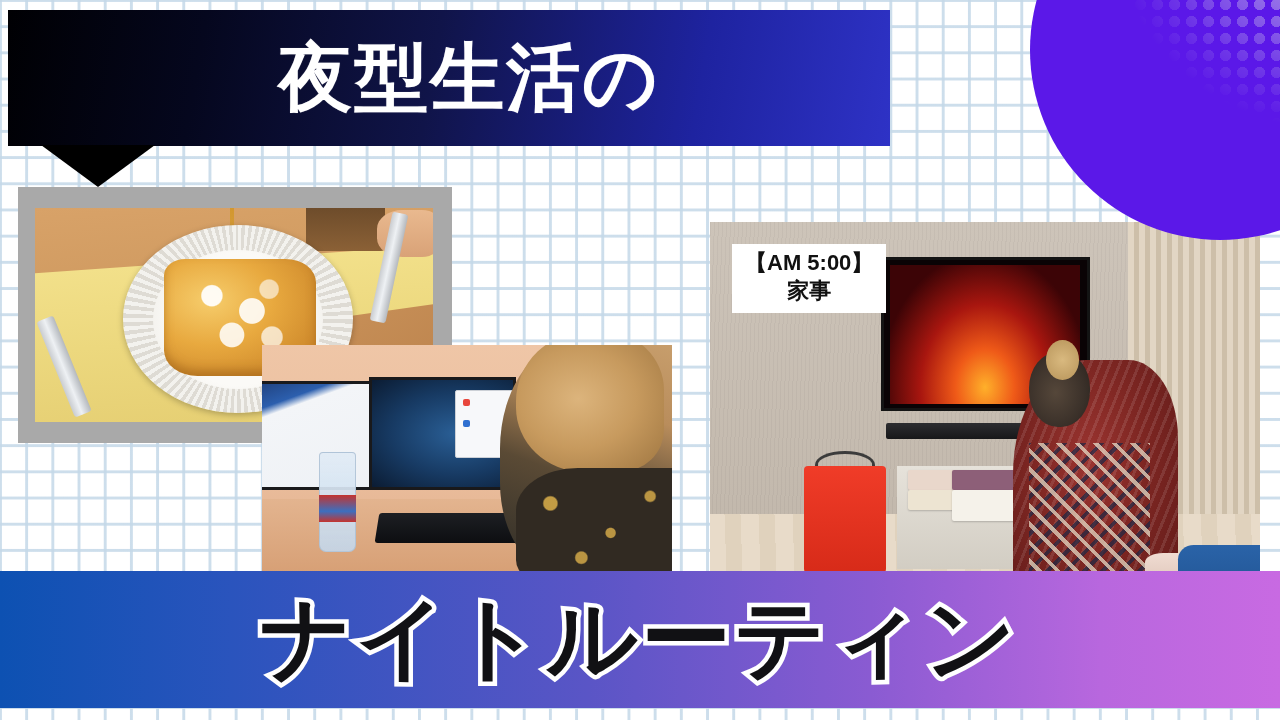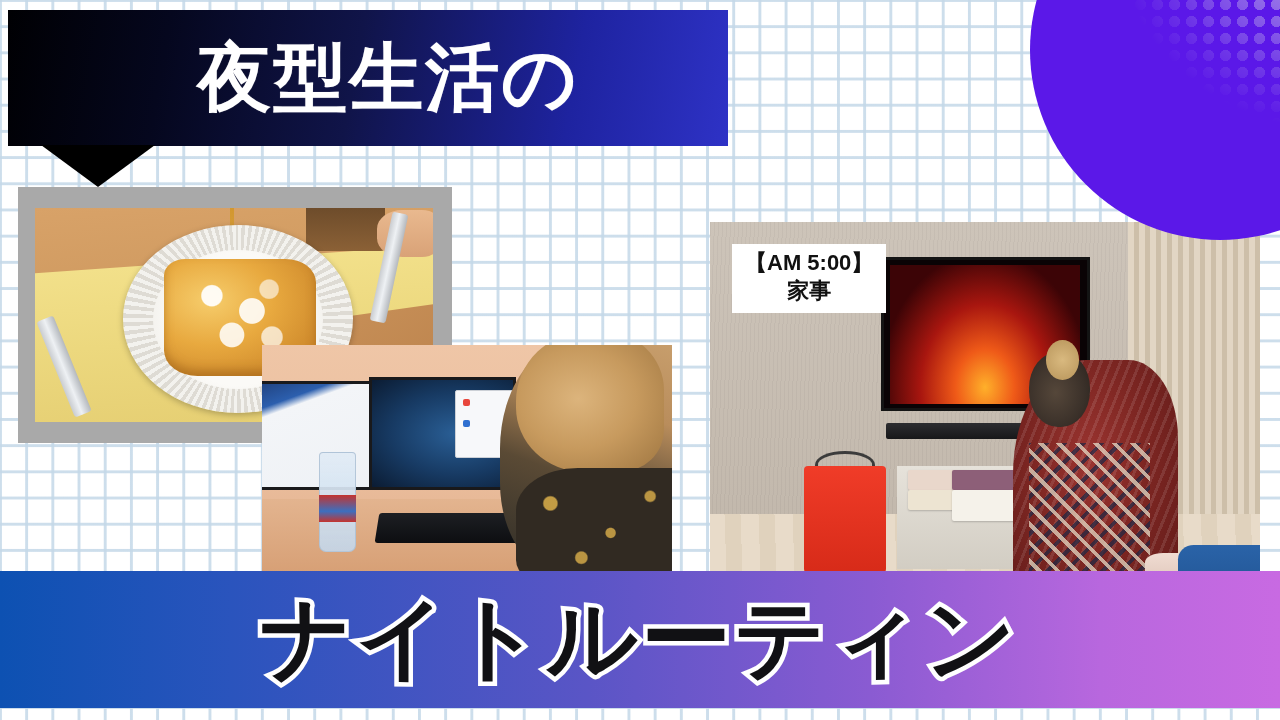--- a/index.html
+++ b/index.html
@@ -16,21 +16,21 @@
     background-color:#ffffff;
     background-image:
       linear-gradient(to right,  rgba(196,216,232,.85) 0 3px, transparent 3px 100%),
       linear-gradient(to bottom, rgba(196,216,232,.85) 0 3px, transparent 3px 100%);
     background-size:26.2px 26.2px;
     background-position:-1px -1px;
   }
 
   
   #title-banner{
-    position:absolute; left:8px; top:10px; width:720px; height:136px;
+    position:absolute; left:8px; top:10px; width:882px; height:136px;
     background:linear-gradient(100deg,#000003 0%,#05071e 22%,#101449 48%,#1e23a0 78%,#2e32c6 100%);
     z-index:6;
   }
   #title-banner-text{
     position:absolute; left:0; right:0; top:50%;
     transform:translateY(-50%);
     text-align:center;
     color:#ffffff;
     font-size:74px;
     font-weight:700;

